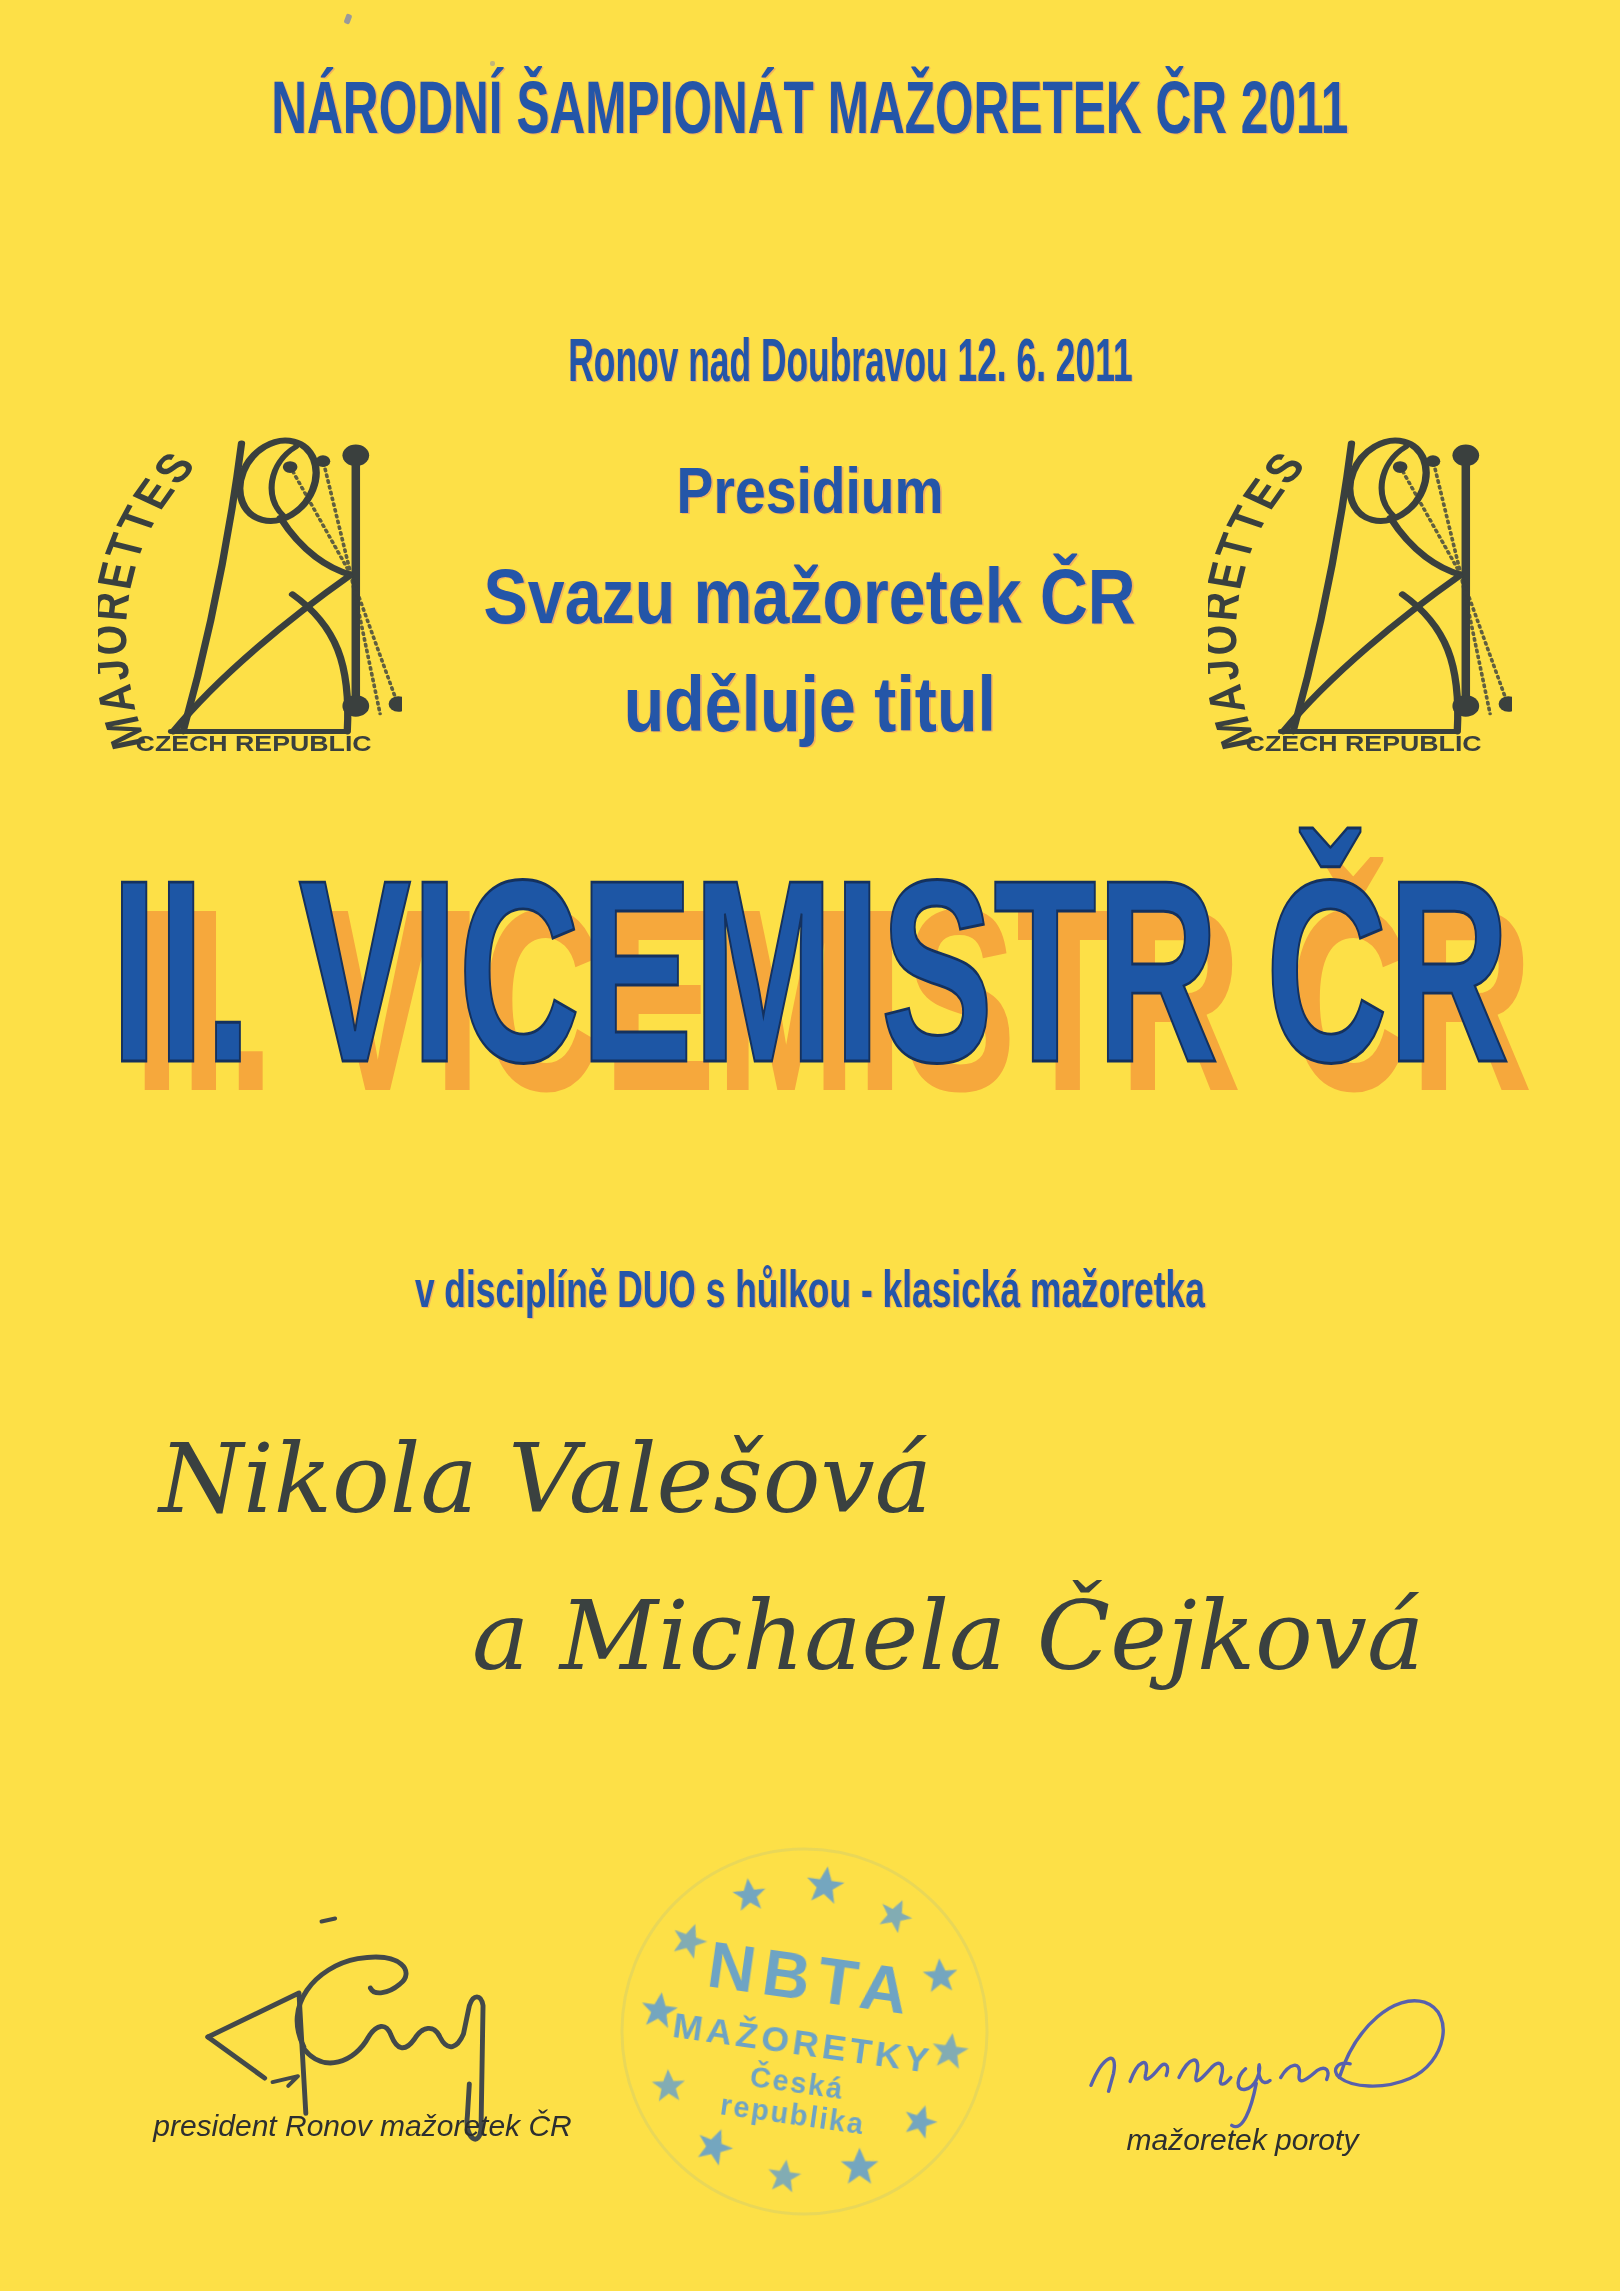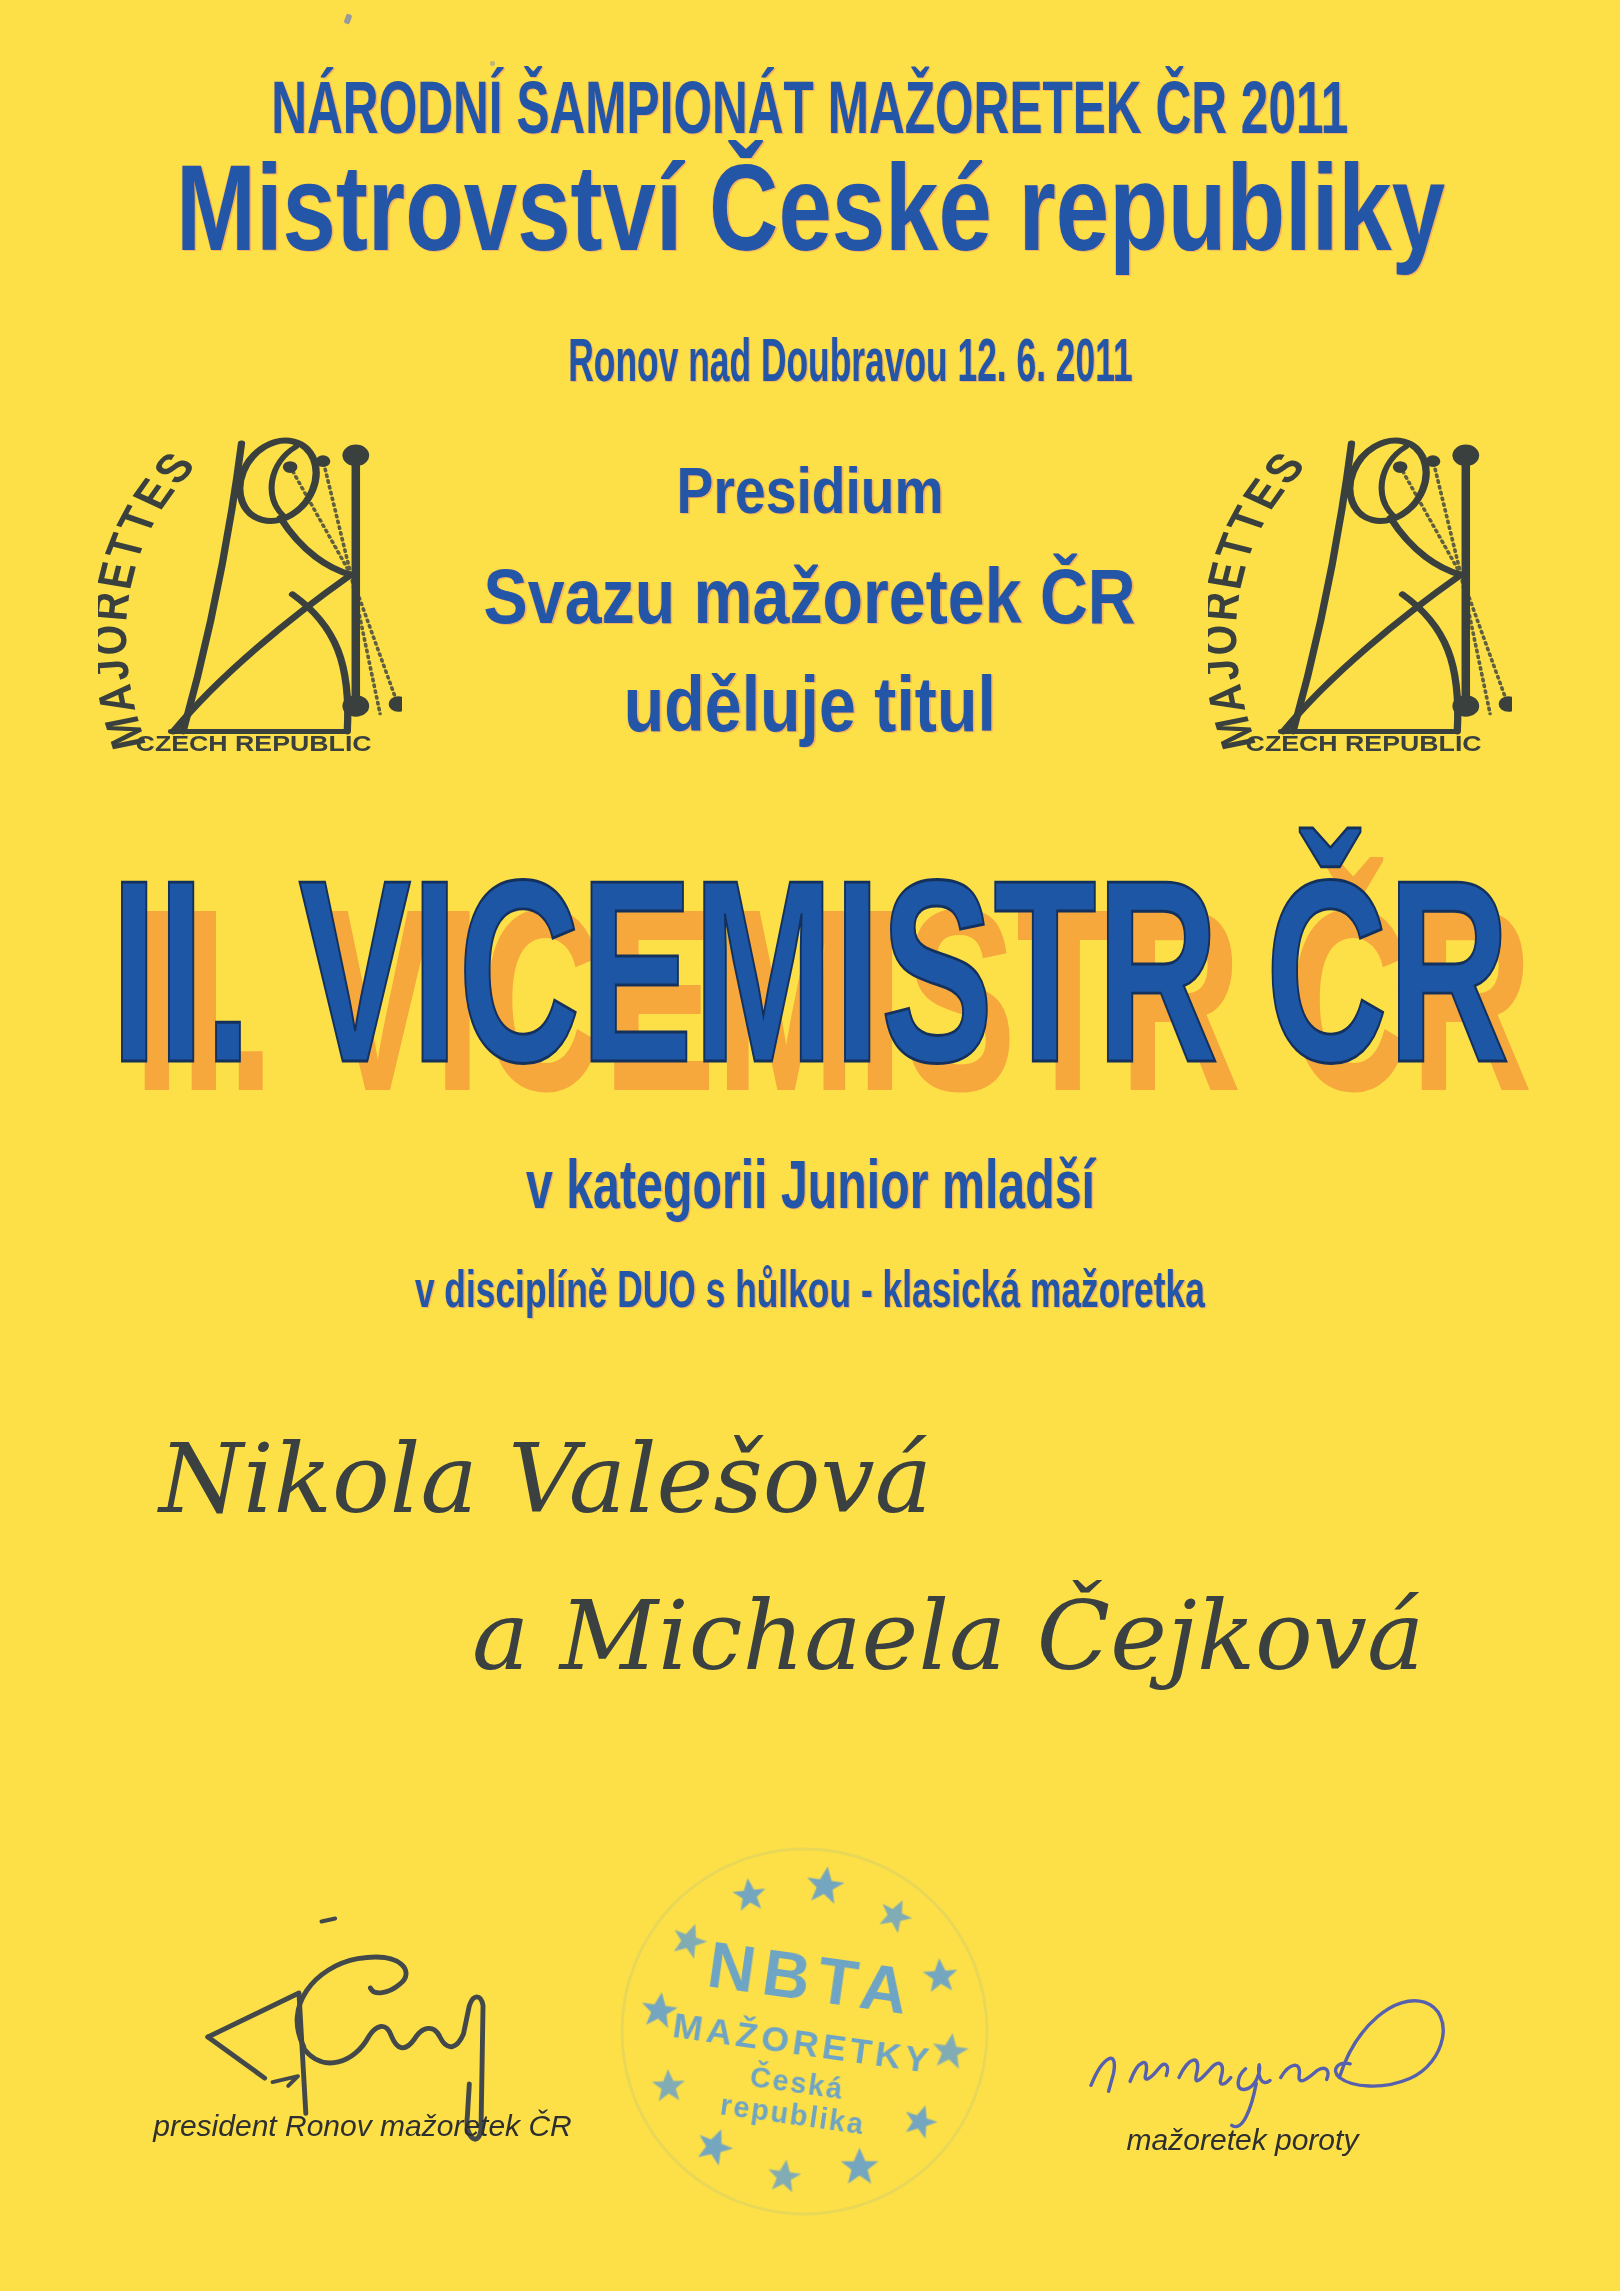--- a/index.html
+++ b/index.html
@@ -82,23 +82,20 @@
 </head>
 <body>
 
 <div class="page">
 
   <div class="speck" id="speck1"></div>
   <div class="speck" id="speck2"></div>
 
   <div class="cline blue-head" id="line1">
     <span class="squeeze">NÁRODNÍ ŠAMPIONÁT MAŽORETEK ČR 2011</span>
-  </div>
-  <div class="cline blue-head" id="line2">
-    <span class="squeeze">Mistrovství České republiky</span>
   </div>
   <div class="cline blue-head" id="line3">
     <span class="squeeze">Ronov nad Doubravou 12. 6. 2011</span>
   </div>
 
   <div class="cline blue-head" id="pres2">
     <span class="squeeze">Svazu mažoretek ČR</span>
   </div>
   <div class="cline blue-head" id="pres1">
     <span class="squeeze">Presidium</span>
@@ -166,23 +163,20 @@
     <text font-family="Liberation Sans, sans-serif" font-size="40" font-weight="bold" fill="#3a403e" letter-spacing="3">
       <textPath href="#arc-r">MAJORETTES</textPath>
     </text>
     <text x="128" y="338" text-anchor="middle" font-family="Liberation Sans, sans-serif" font-size="22" font-weight="bold" fill="#3a403e">CZECH REPUBLIC</text>
   </svg>
 
   <div class="cline" id="big-title">
     <span class="squeeze title-text">II. VICEMISTR ČR</span>
   </div>
 
-  <div class="cline blue-head" id="category">
-    <span class="squeeze">v kategorii Junior mladší</span>
-  </div>
   <div class="cline blue-head" id="discipline">
     <span class="squeeze">v disciplíně DUO s hůlkou - klasická mažoretka</span>
   </div>
 
   <div class="recipient" id="name1">Nikola Valešová</div>
   <div class="recipient" id="name2">a Michaela Čejková</div>
 
   <svg id="sig-left" width="421" height="294" viewBox="0 0 430 300">
     <g stroke="#43494a" fill="none" stroke-width="5" stroke-linecap="round" stroke-linejoin="round">
       <path d="M168,32 l14,-3" stroke-width="4"></path>

